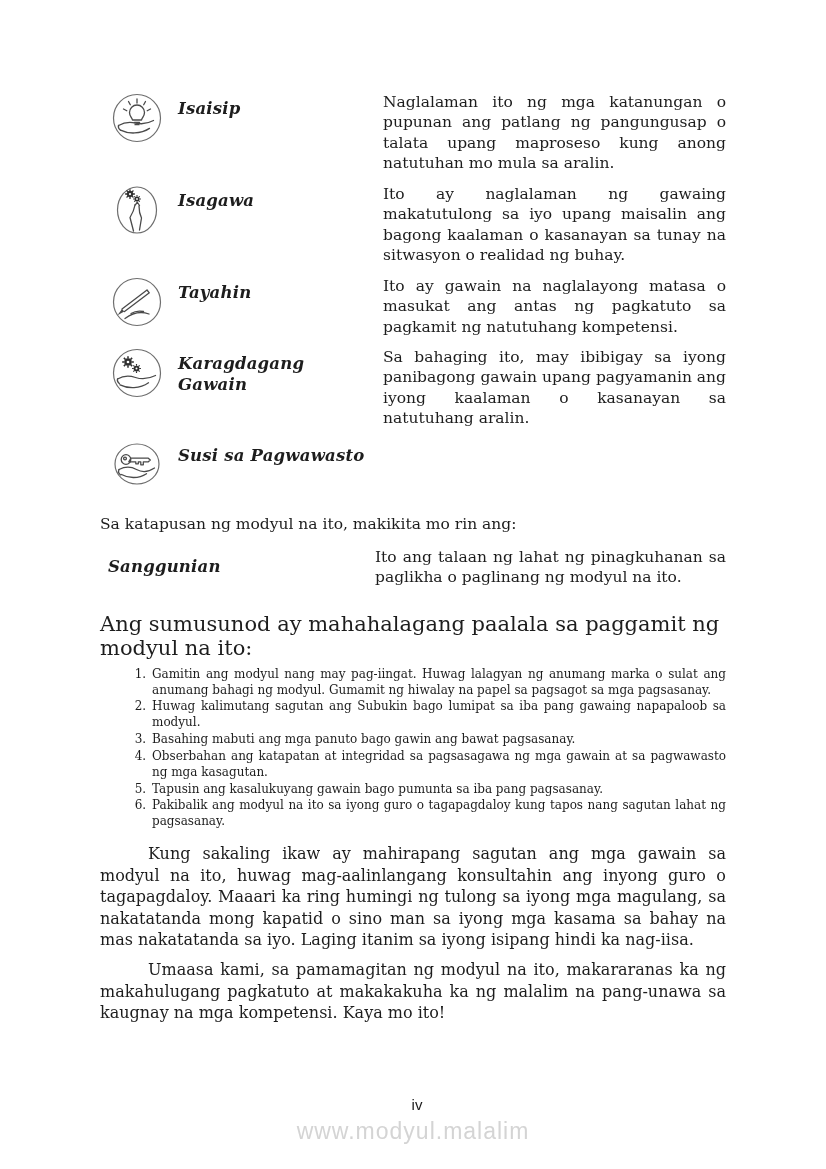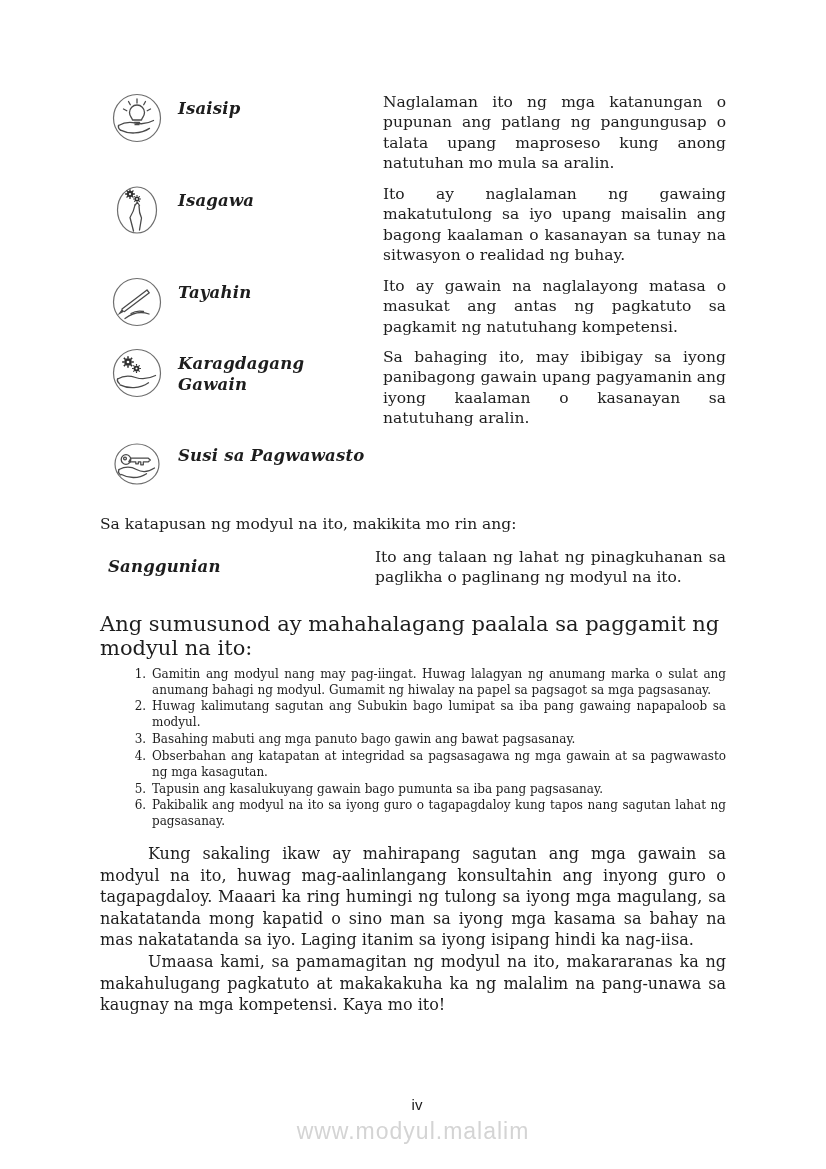--- a/index.html
+++ b/index.html
@@ -38,21 +38,21 @@
     margin: 7px 0 10px 0; padding-left: 50px;
     font-size: 12px; line-height: 1.32; text-align: justify;
   }
   ol.reminders li { margin-bottom: 1px; padding-left: 2px; }
   .italic-word { }
 
   .body-para {
     margin: 13px 0 0 0; text-indent: 48px;
     font-size: 16px; line-height: 1.35; text-align: justify;
   }
-  .body-para.second { margin-top: 0; }
+  .body-para.second { margin-top: 8px; }
 
   .page-number {
     position: absolute; left: 8px; right: 0; top: 1096px;
     text-align: center;
     font-family: "Liberation Sans", "DejaVu Sans", sans-serif;
     font-size: 15px; color: #1b1b1b;
   }
   .watermark {
     position: absolute; left: 0; right: 0; top: 1118px;
     text-align: center;

